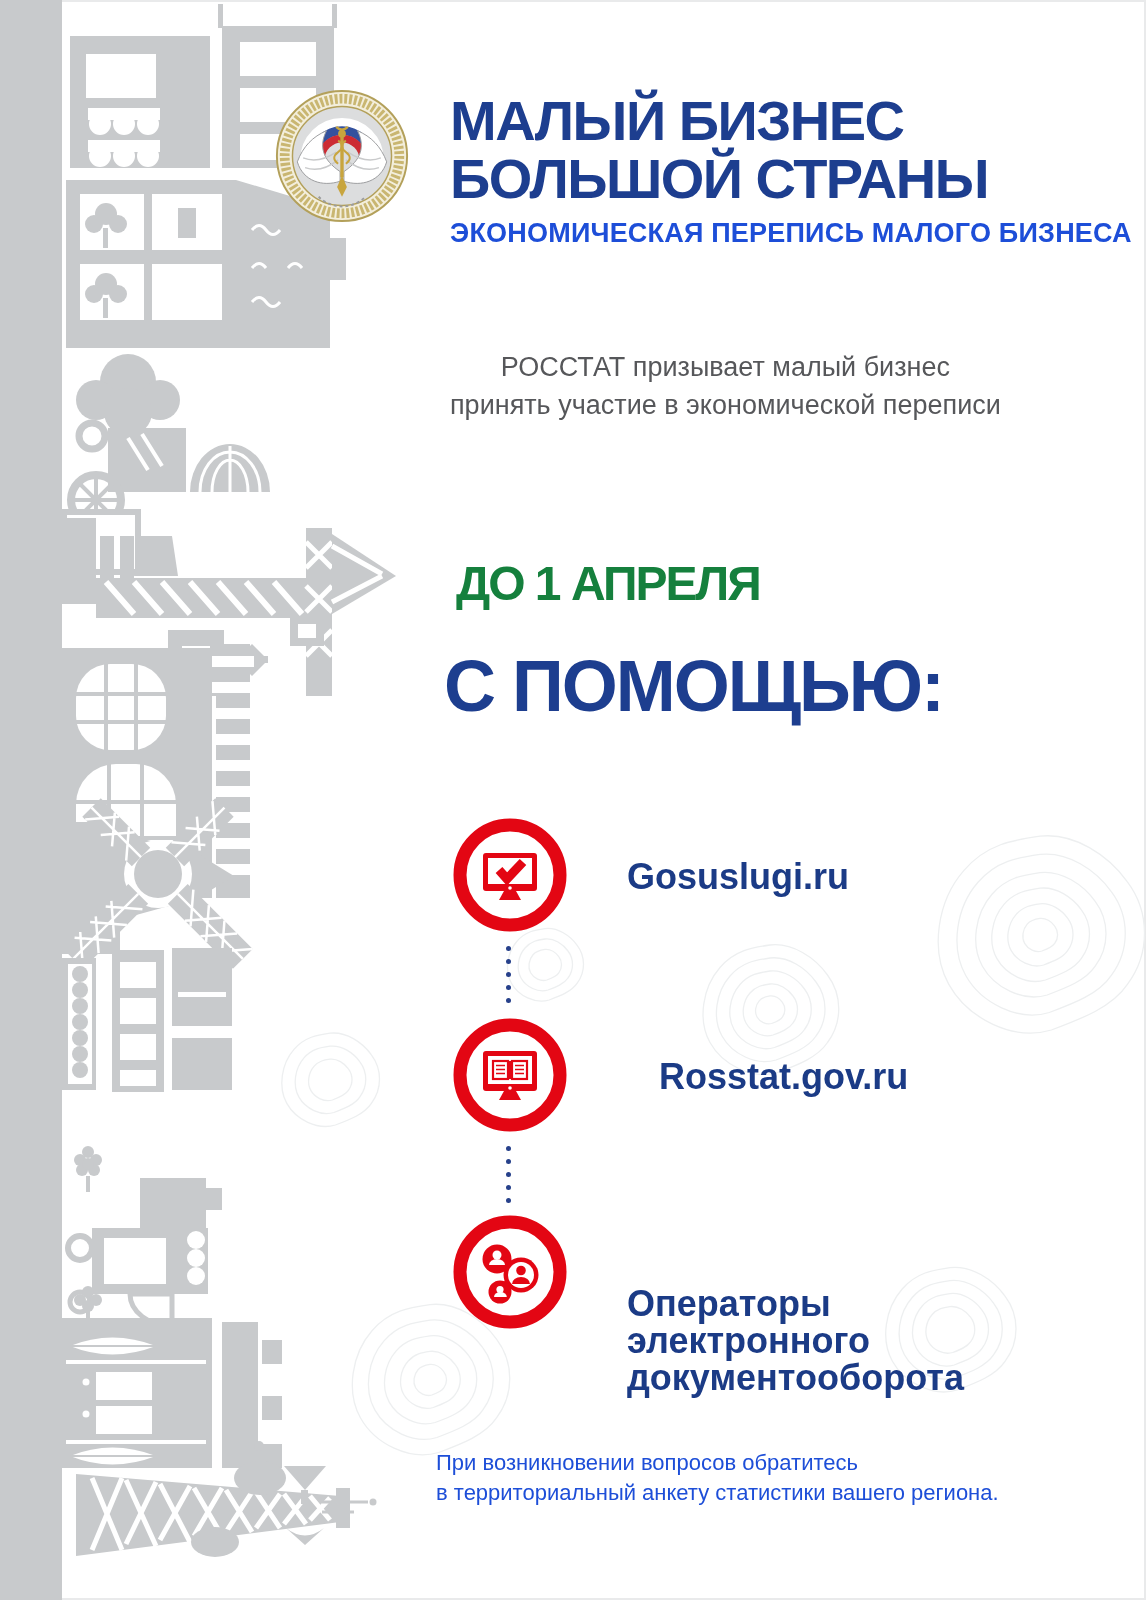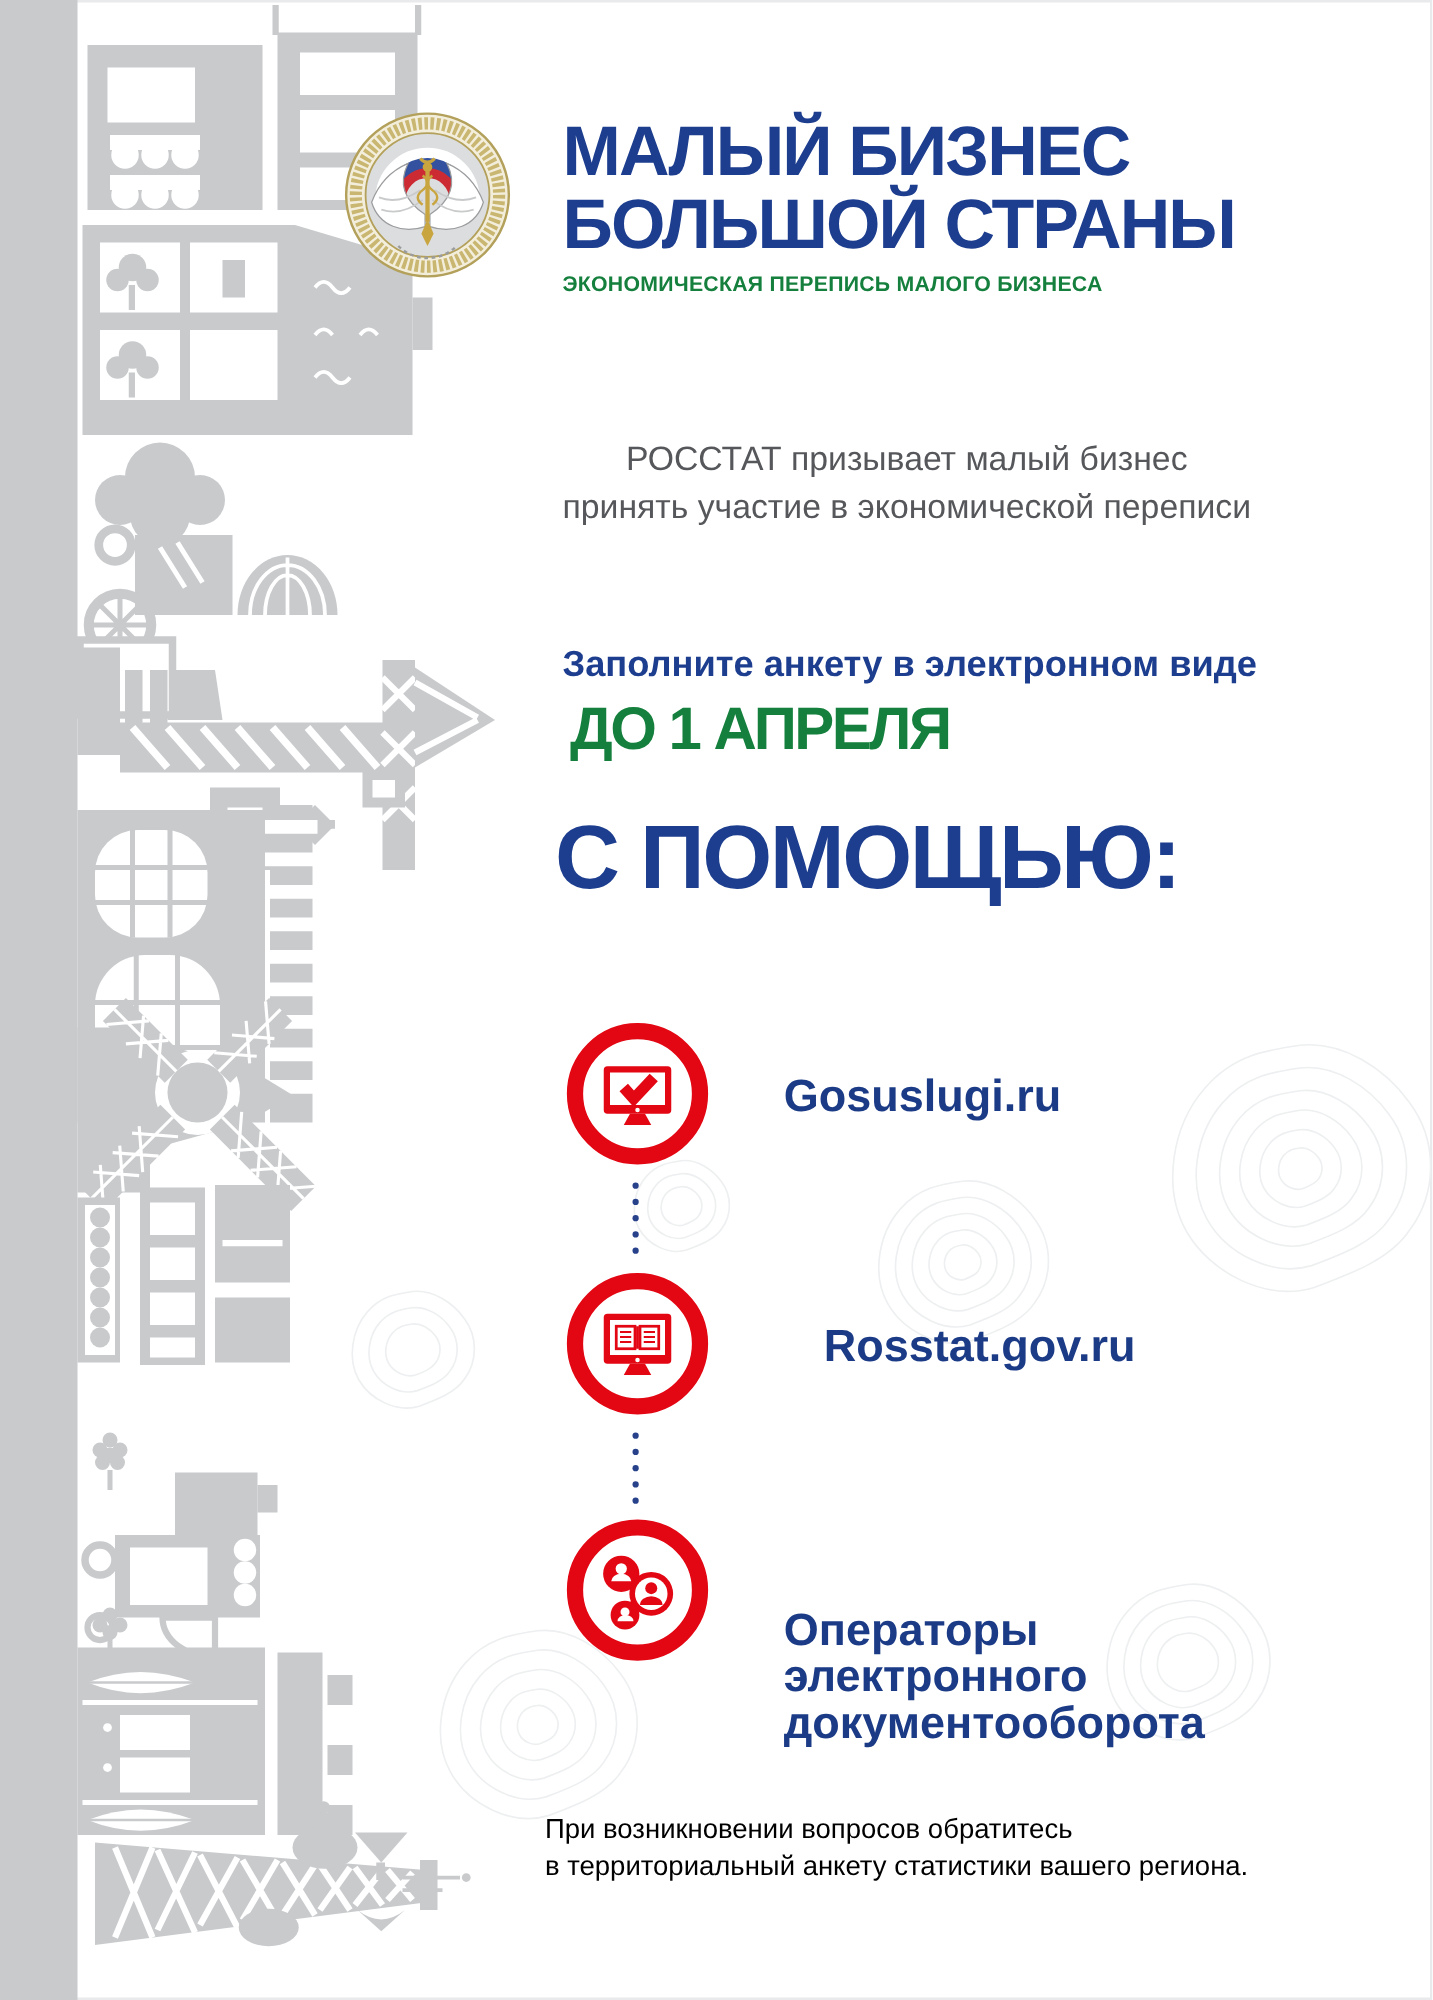--- a/index.html
+++ b/index.html
@@ -14,22 +14,22 @@
   .content{position:absolute;left:0;top:0;width:100%;height:100%;z-index:2;}
 
   .emblem{position:absolute;left:274px;top:88px;width:136px;height:136px;}
 
   .title-block{position:absolute;left:450px;top:92px;}
   .title{
     font-size:56px;font-weight:800;line-height:1.04;letter-spacing:-1.5px;
     color:#1d3e8f;white-space:nowrap;
   }
   .subtitle{
-    margin-top:10px;font-size:17px;font-weight:700;letter-spacing:0.2px;
-    color:#15803d;white-space:nowrap;
+    margin-top:10px;font-size:27px;font-weight:700;letter-spacing:0.2px;
+    color:#1d4ed8;white-space:nowrap;
   }
 
   .intro{position:absolute;left:450px;top:348px;font-size:27px;line-height:38px;color:#56575a;text-align:center;}
 
   .cta-lead{position:absolute;left:450px;top:516px;font-size:29px;font-weight:700;color:#1d3e8f;}
   .deadline{position:absolute;left:456px;top:560px;font-size:48px;font-weight:800;letter-spacing:-2px;line-height:1;color:#15803d;white-space:nowrap;}
   .suffix{position:absolute;left:444px;top:650px;font-size:72px;font-weight:800;letter-spacing:-2px;line-height:1;color:#1d3e8f;white-space:nowrap;}
 
   .channel-icon{position:absolute;left:452px;width:116px;height:116px;}
   .channel-label{
@@ -37,21 +37,21 @@
     white-space:pre-line;line-height:37px;
   }
   .ci-1{top:817px;} .cl-1{top:858px;}
   .ci-2{top:1017px;} .cl-2{top:1058px;margin-left:32px;}
   .ci-3{top:1214px;} .cl-3{top:1285px;}
 
   .dots{position:absolute;left:506px;display:flex;flex-direction:column;gap:8px;}
   .dots-1{top:946px;} .dots-2{top:1146px;}
   .dot{width:5px;height:5px;border-radius:50%;background:#27418b;}
 
-  .footer-note{position:absolute;left:436px;top:1448px;font-size:22px;line-height:30px;color:#000000;}
+  .footer-note{position:absolute;left:436px;top:1448px;font-size:22px;line-height:30px;color:#1d4ed8;}
 </style>
 </head>
 <body>
 
 <div class="page">
 
   <svg class="contours" width="1146" height="1600" viewBox="0 0 1146 1600" aria-hidden="true">
     <defs>
       <path id="ctr" d="M0,-52 C18,-54 36,-42 46,-28 C58,-12 58,10 46,26 C38,38 22,44 6,50 C-14,56 -38,44 -48,26 C-58,8 -54,-18 -40,-34 C-28,-48 -14,-50 0,-52 Z" fill="none" stroke="#edeff0" stroke-width="1.3" vector-effect="non-scaling-stroke"></path>
     </defs>
@@ -335,21 +335,20 @@
         <div>БОЛЬШОЙ СТРАНЫ</div>
       </div>
       <div class="subtitle">ЭКОНОМИЧЕСКАЯ ПЕРЕПИСЬ МАЛОГО БИЗНЕСА</div>
     </div>
 
     <div class="intro">
       <div>РОССТАТ призывает малый бизнес</div>
       <div>принять участие в экономической переписи</div>
     </div>
 
-    <div class="cta-lead">Заполните анкету в электронном виде</div>
     <div class="deadline">ДО 1 АПРЕЛЯ</div>
     <div class="suffix">С ПОМОЩЬЮ:</div>
 
     <svg class="channel-icon ci-1" viewBox="0 0 116 116">
       <circle cx="58" cy="58" r="50" fill="#fff" stroke="#e30613" stroke-width="13"></circle>
       <rect x="31" y="36" width="54" height="38" rx="3" fill="#e30613"></rect>
       <rect x="36" y="41" width="44" height="26" fill="#fff"></rect>
       <path d="M47,53 l8,9 l16,-17" stroke="#e30613" stroke-width="9" fill="none"></path>
       <circle cx="58" cy="71" r="1.8" fill="#fff"></circle>
       <polygon points="52,74 64,74 69,83 47,83" fill="#e30613"></polygon>

